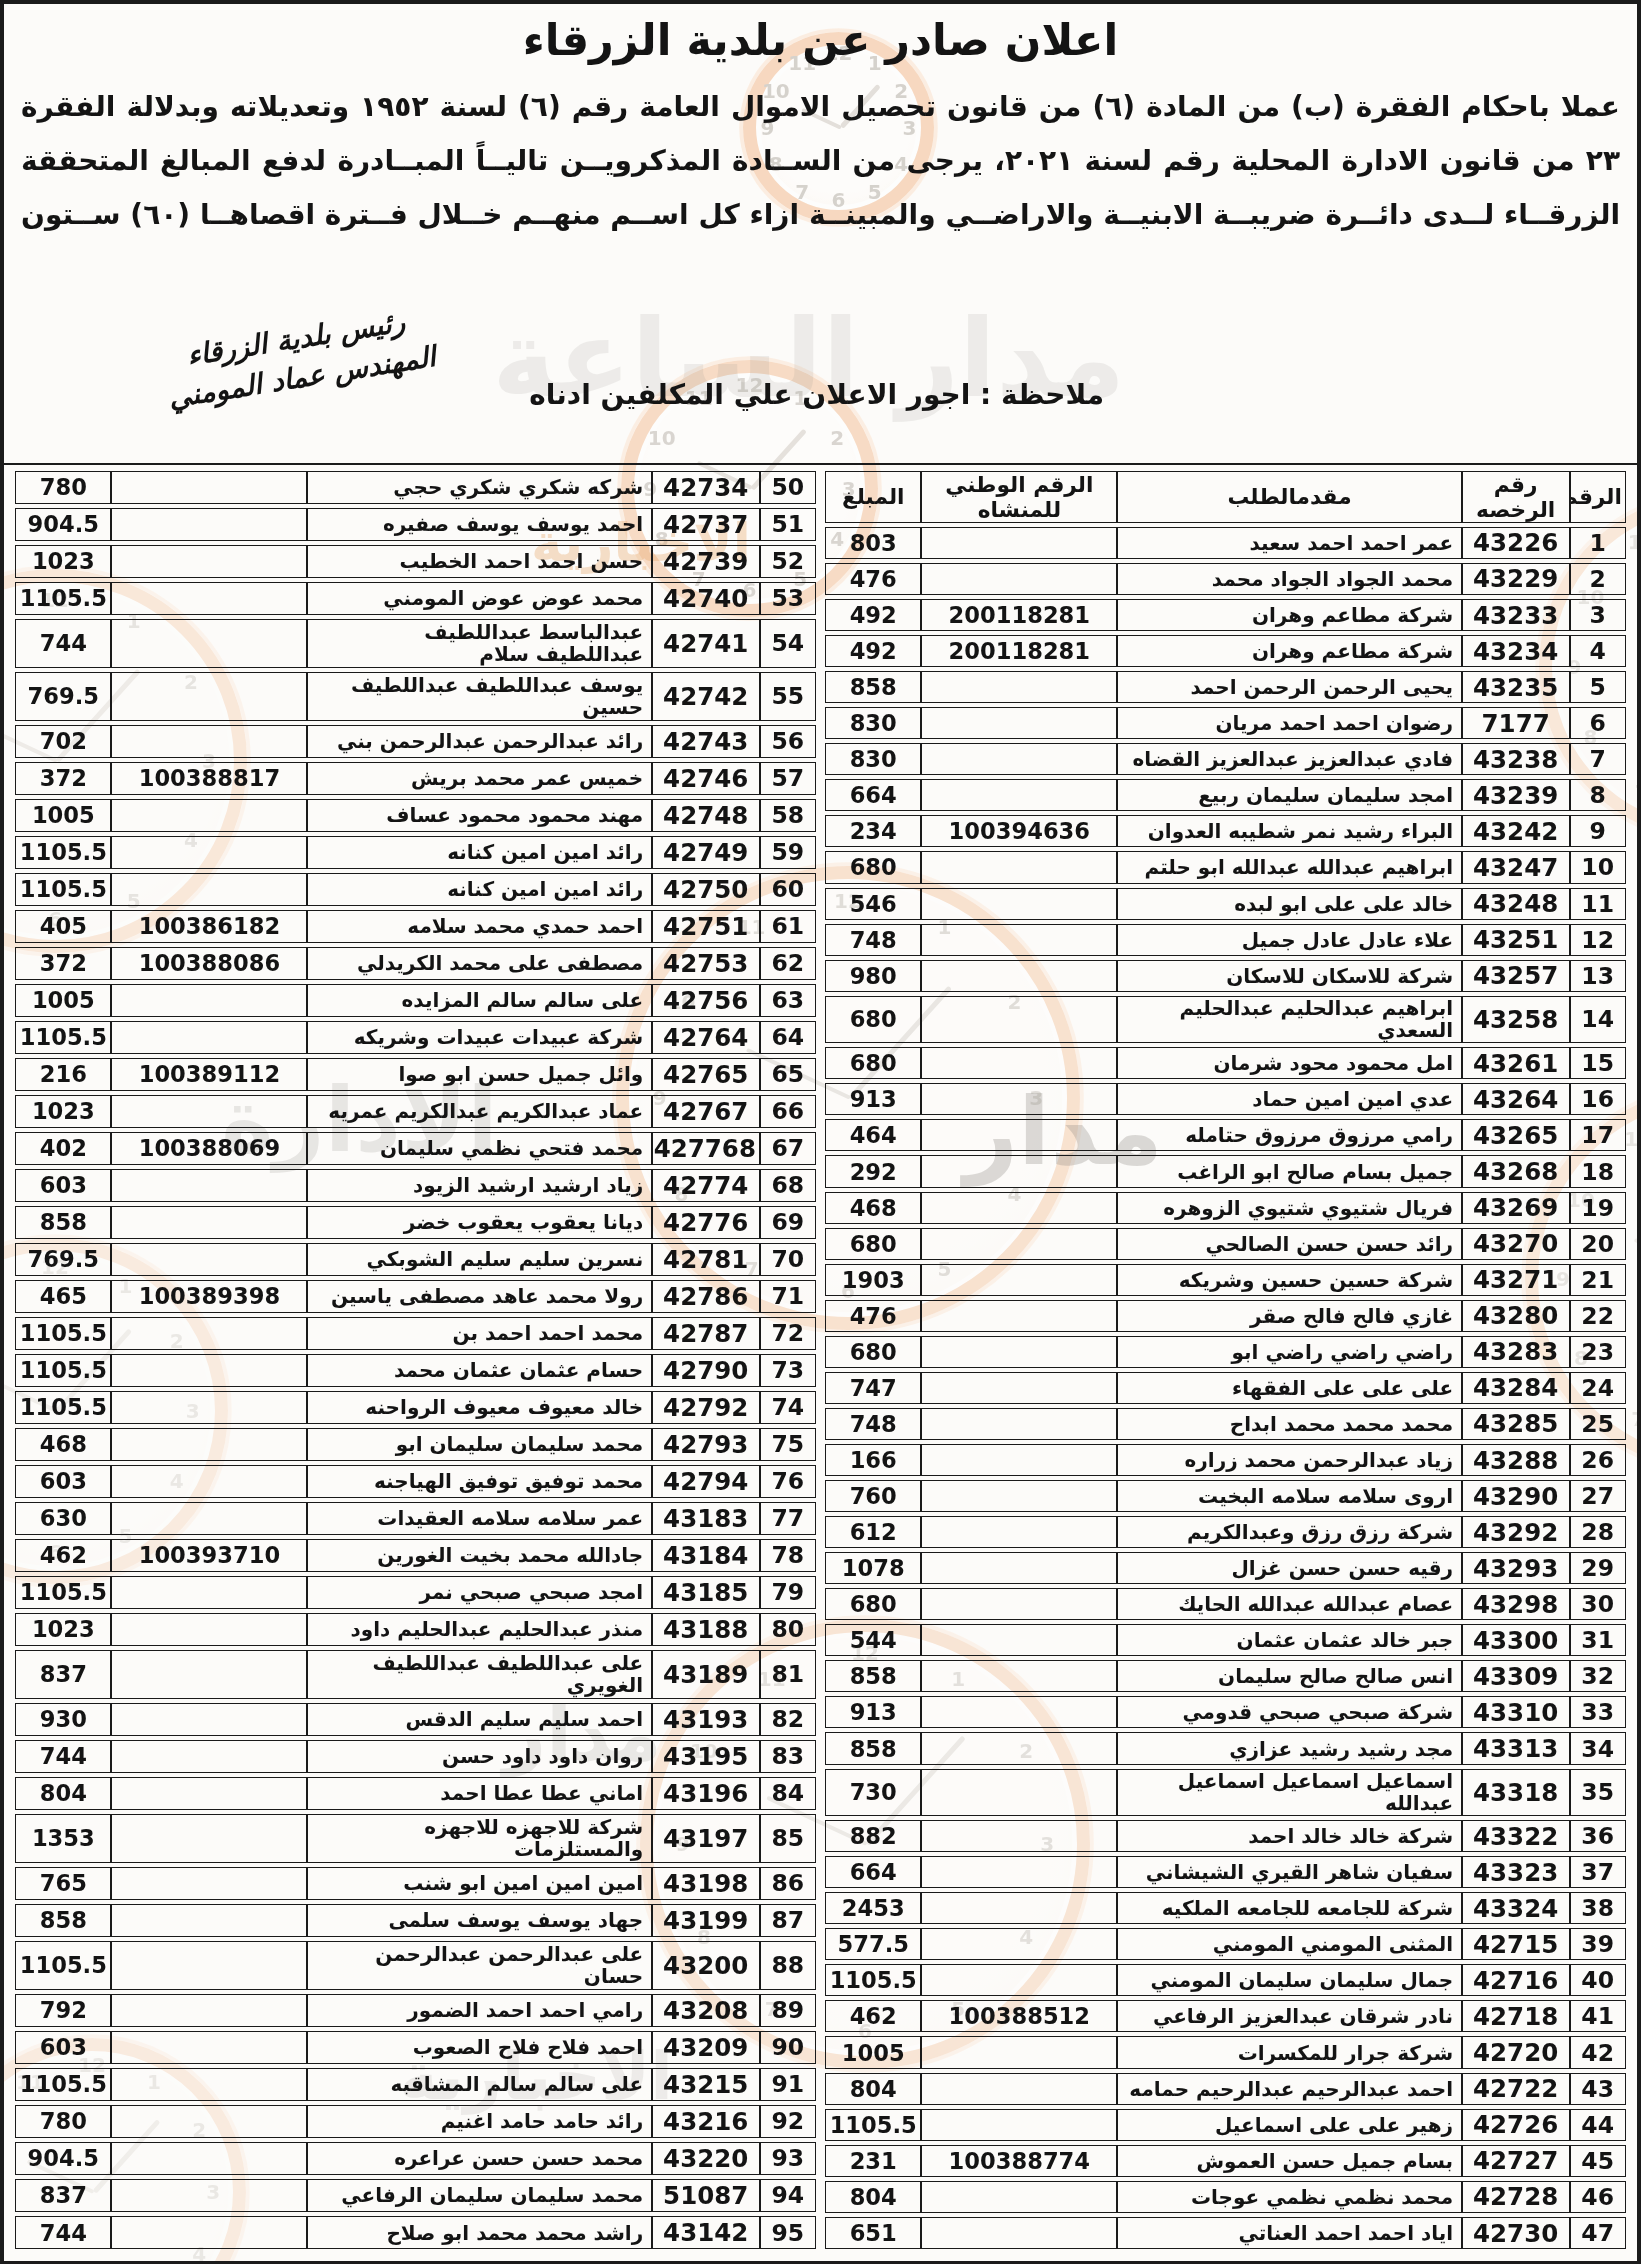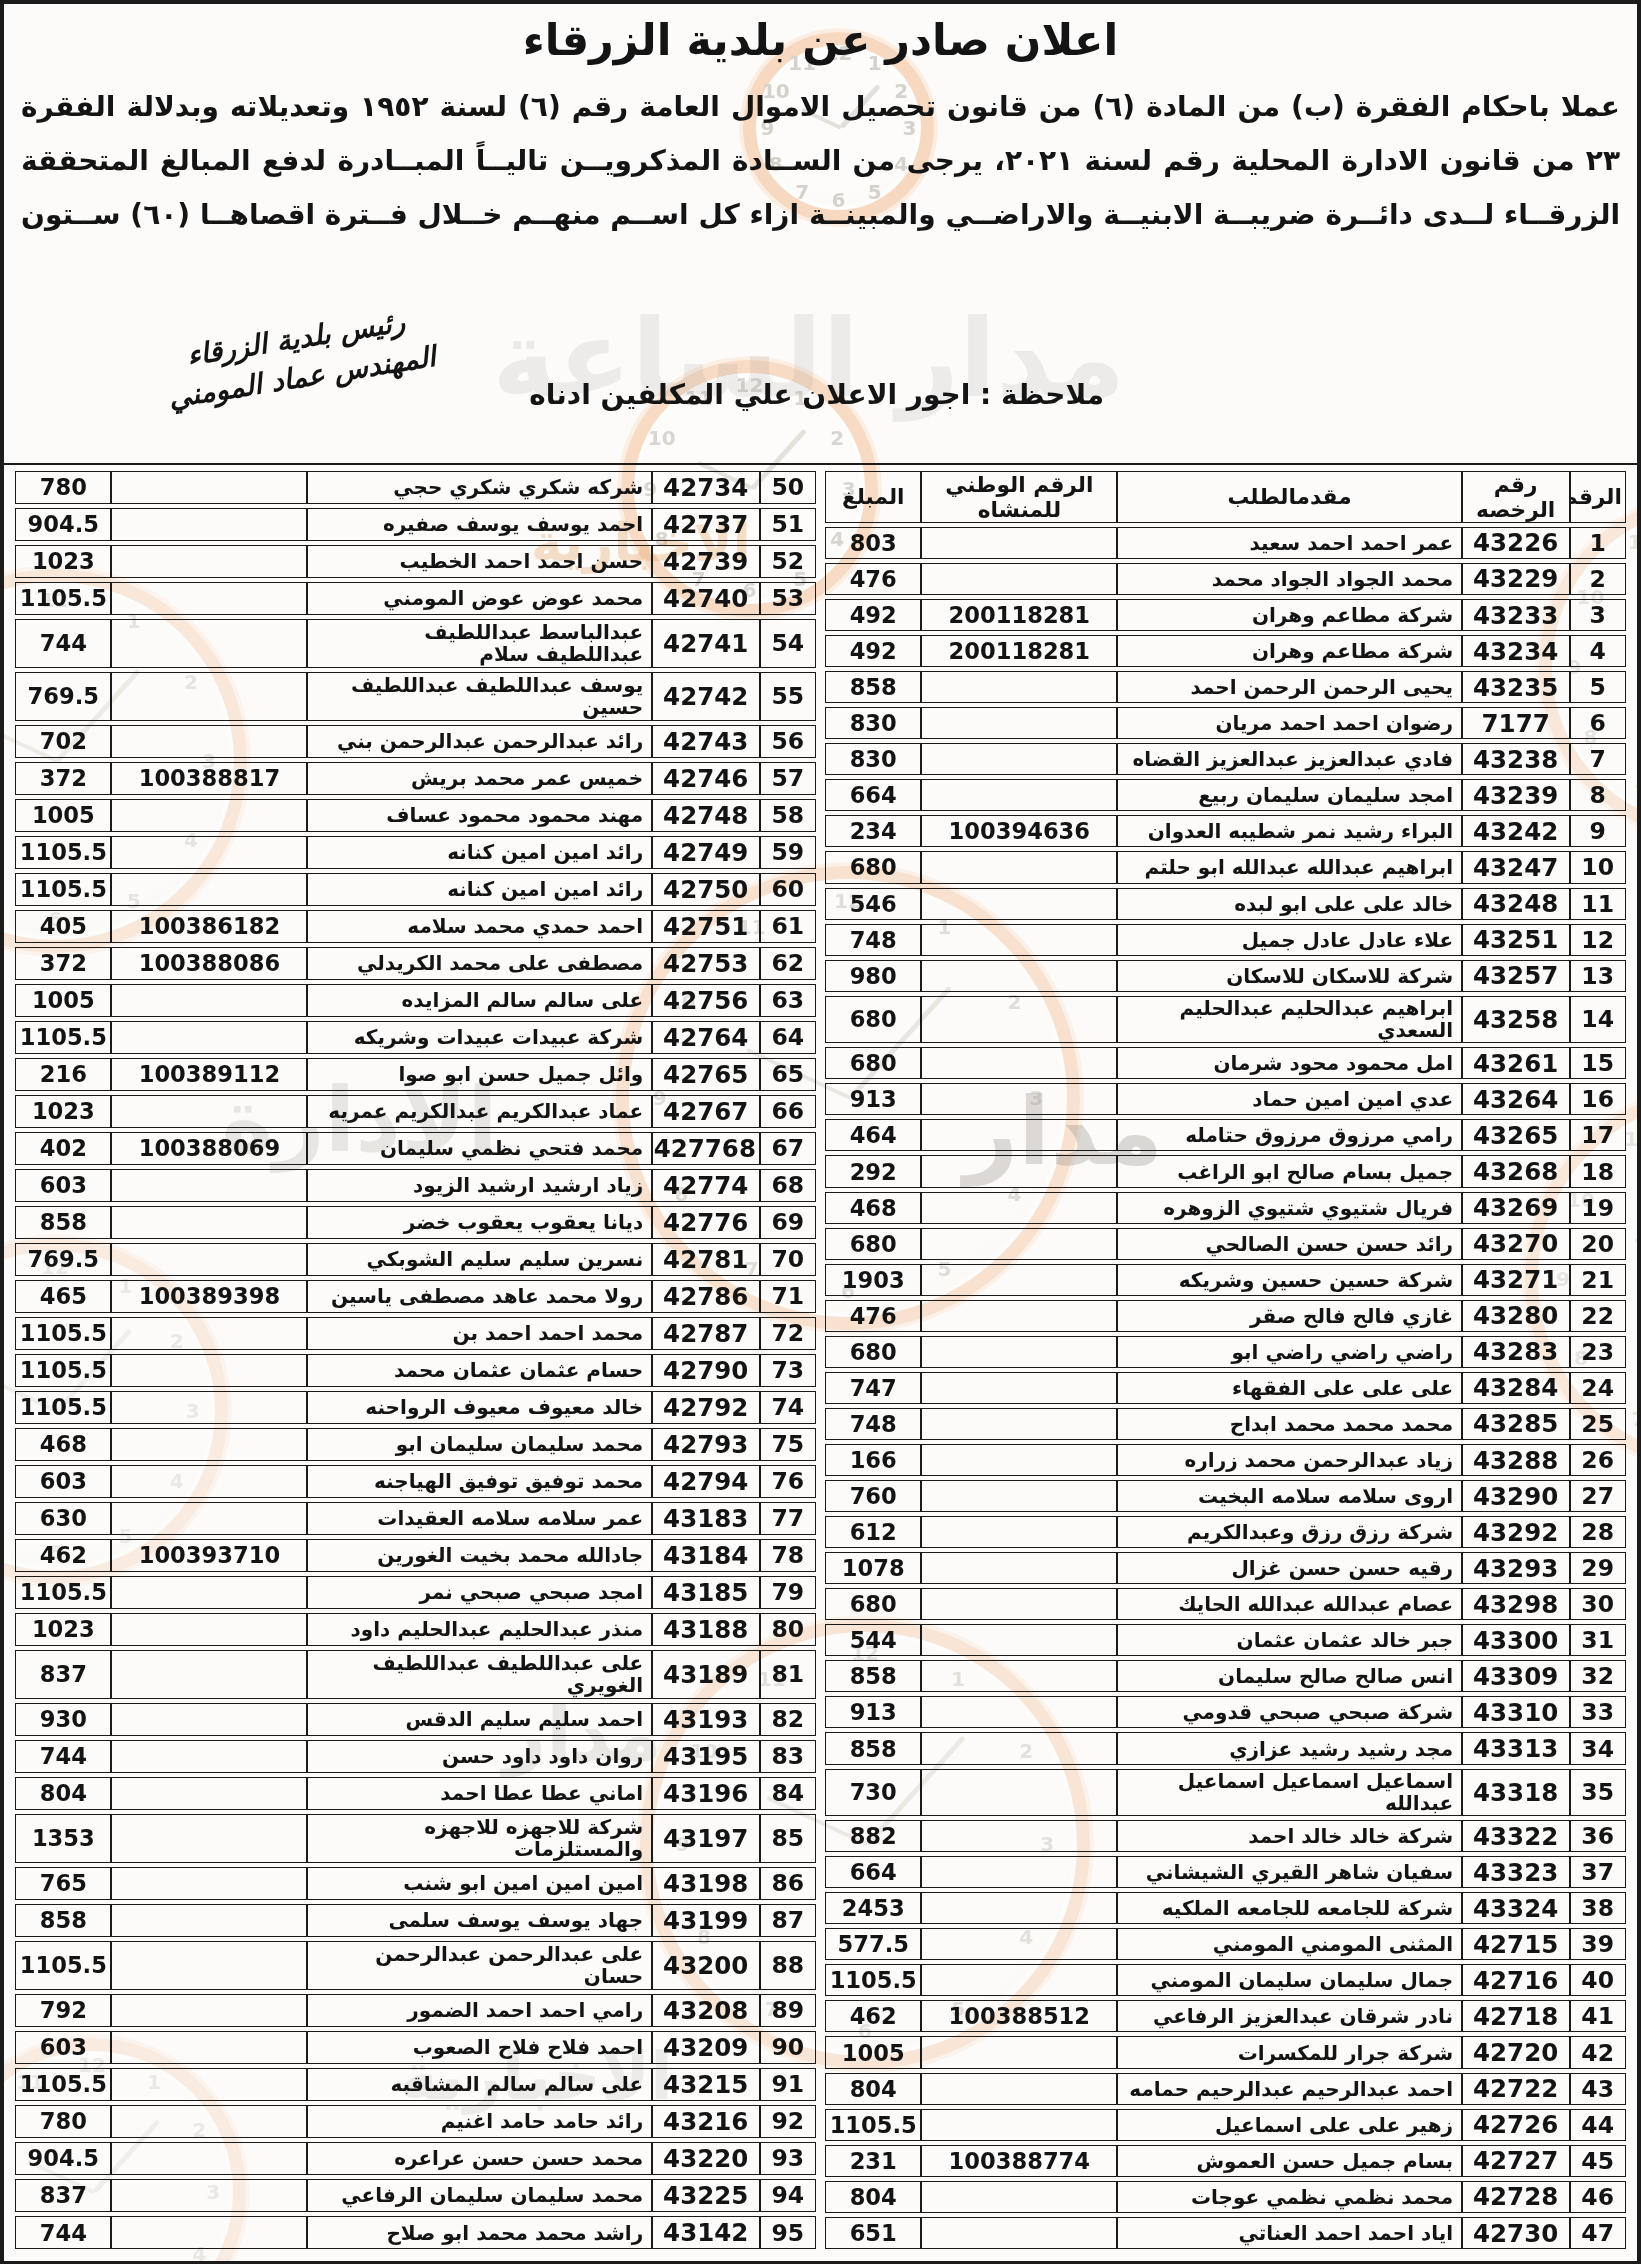--- a/index.html
+++ b/index.html
@@ -862,21 +862,21 @@
               </tr>
               <tr>
                 <td class="c0">93</td>
                 <td class="c1">43220</td>
                 <td class="c2">محمد حسن حسن عراعره</td>
                 <td class="c3"></td>
                 <td class="c4">904.5</td>
               </tr>
               <tr>
                 <td class="c0">94</td>
-                <td class="c1">43225</td>
+                <td class="c1">51087</td>
                 <td class="c2">محمد سليمان سليمان الرفاعي</td>
                 <td class="c3"></td>
                 <td class="c4">837</td>
               </tr>
               <tr>
                 <td class="c0">95</td>
                 <td class="c1">43142</td>
                 <td class="c2">راشد محمد محمد ابو صلاح</td>
                 <td class="c3"></td>
                 <td class="c4">744</td>

